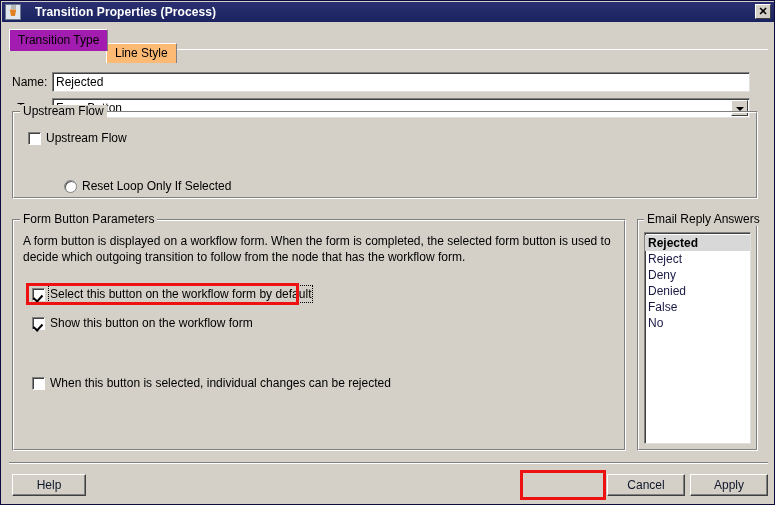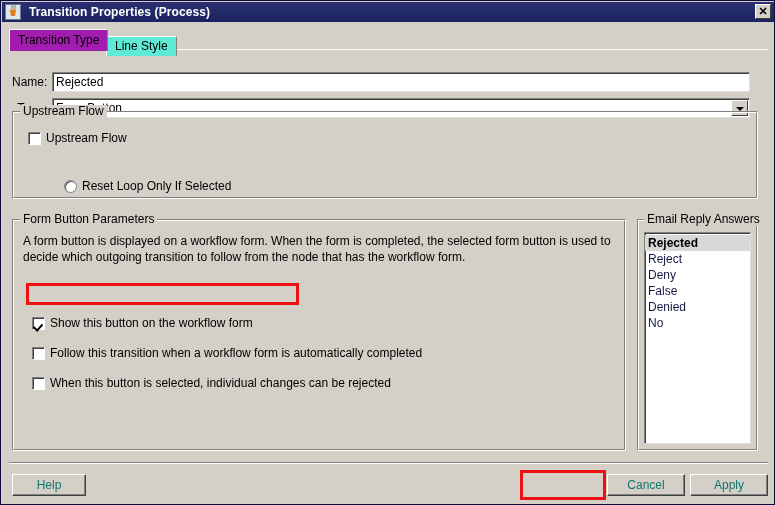--- a/index.html
+++ b/index.html
@@ -51,21 +51,21 @@
   .title-icon .steam {
     position: absolute;
     left: 5px; top: 0px;
     width: 5px; height: 4px;
     background: #b5b5b5;
   }
   .title-text {
     color: #ffffff;
     font-weight: bold;
     font-size: 12px;
-    margin-left: 8px;
+    margin-left: 14px;
     letter-spacing: 0.1px;
     white-space: nowrap;
   }
   .title-close {
     position: absolute;
     right: 4px; top: 2px;
     width: 16px; height: 15px;
     background: #d4d0c8;
     border: 1px solid #ffffff;
     border-right-color: #404040;
@@ -81,26 +81,26 @@
 
   
   .tabstrip {
     position: absolute;
     left: 8px; top: 28px;
     width: 759px;
     height: 21px;
   }
   .tab {
     position: absolute;
-    top: 7px;
+    top: 14px;
     height: 20px;
     box-sizing: border-box;
     padding: 2px 8px 0 8px;
     font-size: 12px;
-    background: #5eead4;
+    background: #fdba74;
     border: 1px solid #ffffff;
     border-right-color: #808080;
     border-bottom: none;
     cursor: default;
     white-space: nowrap;
   }
   .tab.active {
     top: 0px;
     height: 22px;
     padding-top: 3px;
@@ -300,21 +300,21 @@
   .btn {
     position: absolute;
     box-sizing: border-box;
     background: #d4d0c8;
     border: 1px solid #ffffff;
     border-right-color: #404040;
     border-bottom-color: #404040;
     box-shadow: inset -1px -1px 0 #808080;
     font-family: "Liberation Sans", sans-serif;
     font-size: 12px;
-    color: #0f766e;
+    color: #0f172a;
     text-align: center;
     cursor: default;
     display: flex;
     align-items: center;
     justify-content: center;
   }
   .btn.default {
     border: 1px solid #ffffff;
     border-right-color: #404040;
     border-bottom-color: #404040;
@@ -379,47 +379,47 @@
     <span class="ctrl-label">Reset Loop Only If Selected</span>
   </div>
 
   <div class="groupbox" style="left:11px; top:218px; width:614px; height:232px;">
     <div class="groupbox-inner"></div>
   </div>
   <div class="group-title" style="left:19px; top:212px;">Form Button Parameters</div>
 
   <div class="desc" style="left:22px; top:232px;">A form button is displayed on a workflow form.  When the form is completed, the selected form button is used to decide which outgoing transition to follow from the node that has the workflow form.</div>
 
+  <div class="ctrl" style="left:31px; top:286px;">
+    <span class="cb checked"></span>
+    <span class="ctrl-label focus">Select this button on the workflow form by default</span>
+  </div>
 
   <div class="ctrl" style="left:31px; top:315px;">
     <span class="cb checked"></span>
     <span class="ctrl-label">Show this button on the workflow form</span>
   </div>
 
-  <div class="ctrl" style="left:31px; top:345px;">
-    <span class="cb"></span>
-    <span class="ctrl-label">Follow this transition when a workflow form is automatically completed</span>
-  </div>
 
   <div class="ctrl" style="left:31px; top:375px;">
     <span class="cb"></span>
     <span class="ctrl-label">When this button is selected, individual changes can be rejected</span>
   </div>
 
   <div class="groupbox" style="left:636px; top:218px; width:121px; height:232px;">
     <div class="groupbox-inner"></div>
   </div>
   <div class="group-title" style="left:643px; top:212px;">Email Reply Answers</div>
 
   <div class="listbox" style="left:643px; top:231px; width:107px; height:212px;">
     <div class="list-item selected">Rejected</div>
     <div class="list-item">Reject</div>
     <div class="list-item">Deny</div>
+    <div class="list-item">Denied</div>
     <div class="list-item">False</div>
-    <div class="list-item">Denied</div>
     <div class="list-item">No</div>
   </div>
 
   <div class="sep" style="top:461px;"></div>
 
   <div class="btn" style="left:11px; top:473px; width:74px; height:22px;">Help</div>
   <div class="btn" style="left:606px; top:473px; width:78px; height:22px;">Cancel</div>
   <div class="btn" style="left:689px; top:473px; width:78px; height:22px;">Apply</div>
 
   <div class="redbox" style="left:25px; top:282px; width:273px; height:22px;"></div>

